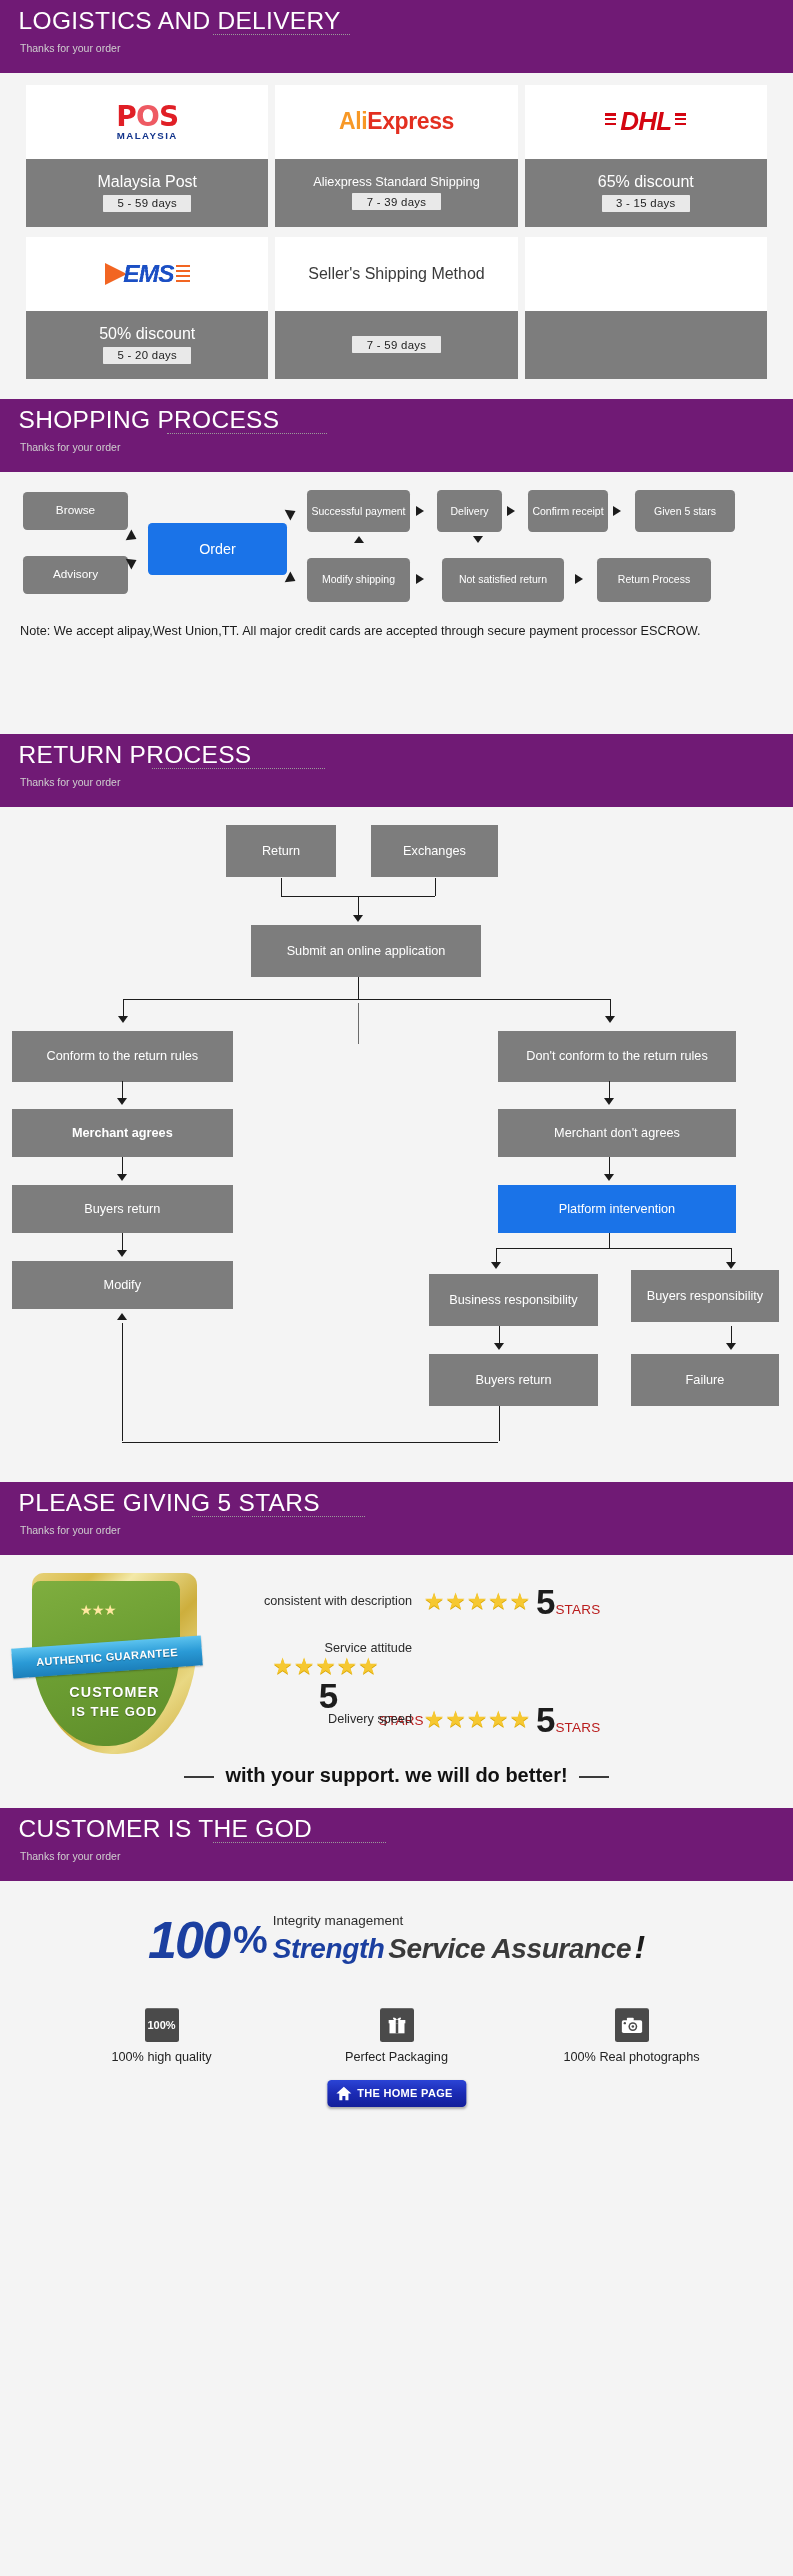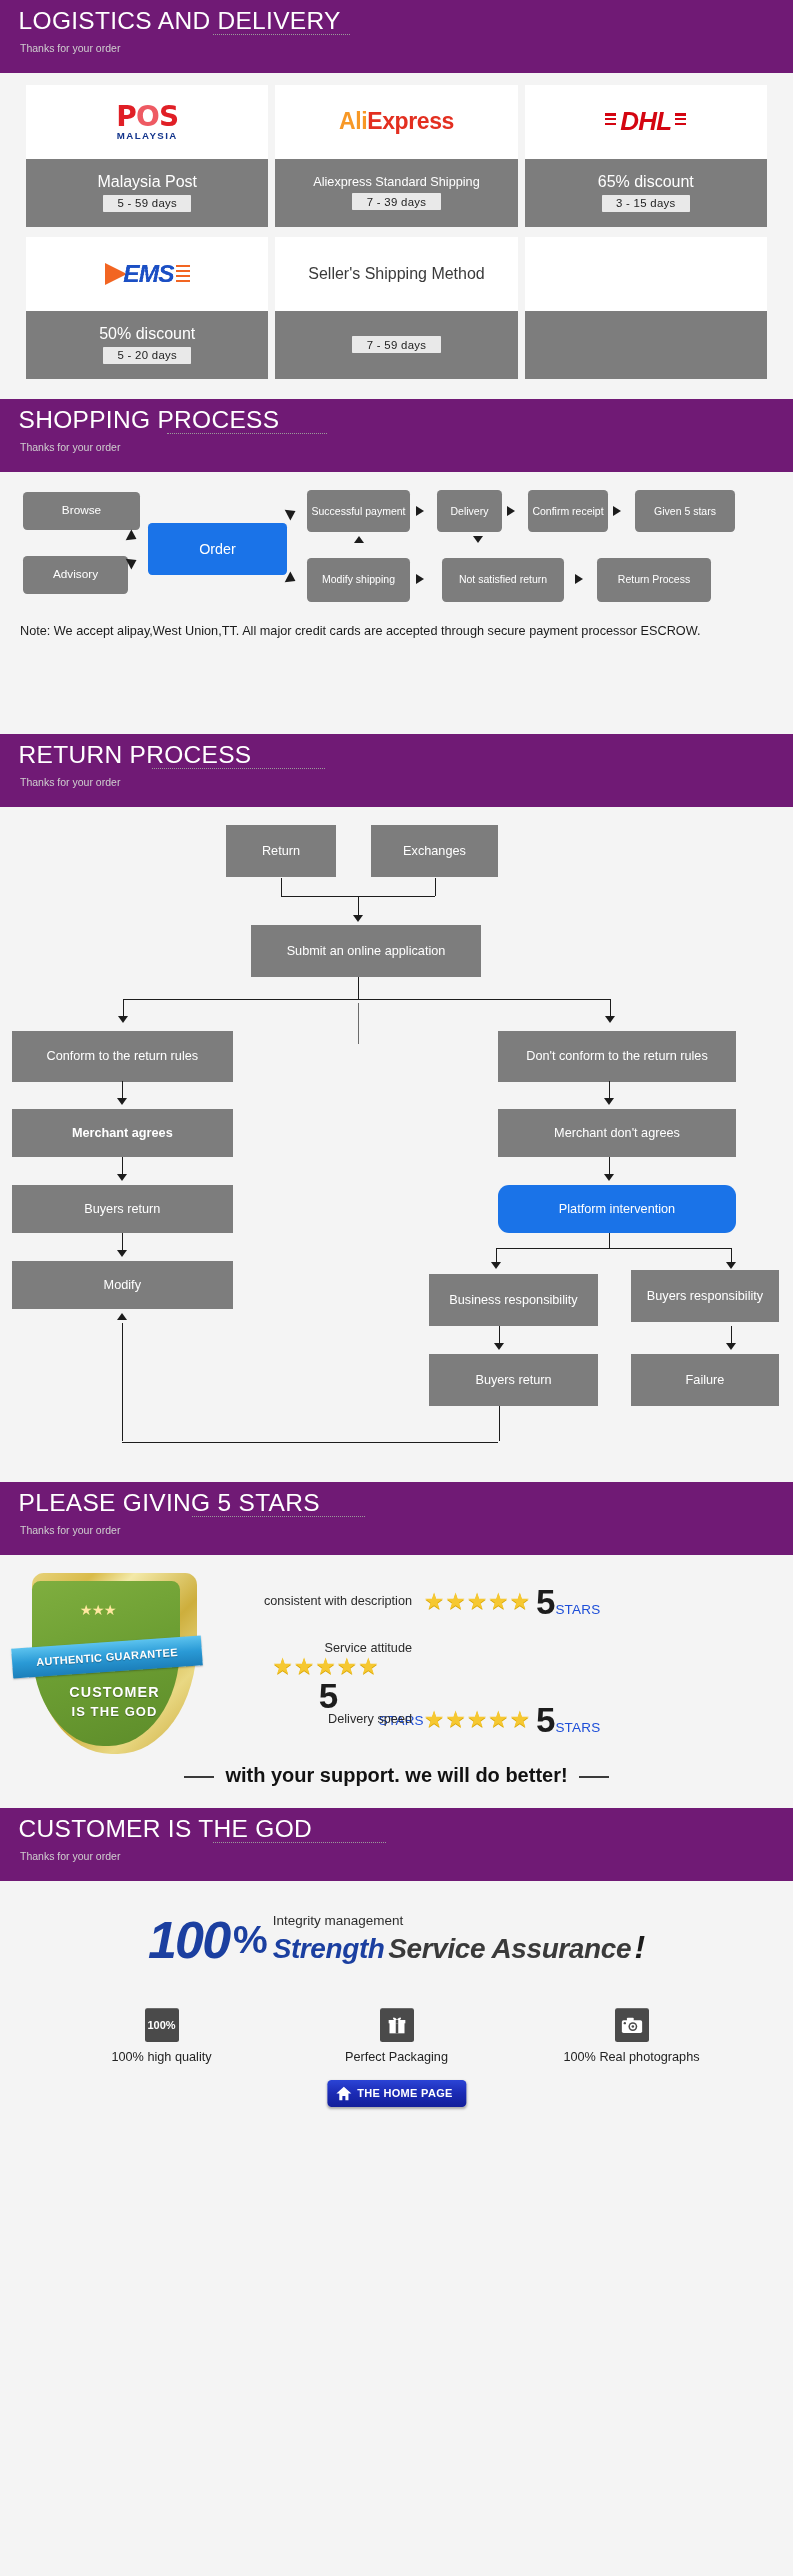--- a/index.html
+++ b/index.html
@@ -202,21 +202,21 @@
     color:#2b2b2b;font-size:12.7px;text-align:right;width:184px;margin-right:11.8px;
     white-space:nowrap;
   }
   .rating-row .rstars{letter-spacing:0.8px;font-size:23px;line-height:1;}
   .rating-row .rstars span{color:#f6c831;text-shadow:0 0.8px 0 #d9a500;}
   .rating-row .rnum{
     color:#1d1d1d;font-size:35px;font-weight:bold;line-height:1;margin-left:5px;
     font-family:"Liberation Sans", sans-serif;
   }
   .rating-row .rsuf{
-    color:#1d4ed8;font-size:13.5px;align-self:flex-end;margin-bottom:3.4px;letter-spacing:0.2px;
+    color:#b91c1c;font-size:13.5px;align-self:flex-end;margin-bottom:3.4px;letter-spacing:0.2px;
   }
   .support-line{
     position:absolute;left:0;width:793px;text-align:center;
     color:#121212;font-size:20px;font-weight:bold;
   }
   .support-line .dash{
     display:inline-block;width:30px;height:0;border-top:2.5px solid #3a3a3a;
     vertical-align:middle;margin:0 11.8px;
   }
 
@@ -359,21 +359,21 @@
   </div>
 
   <div class="banner">
     <div class="btitle">SHOPPING PROCESS</div>
     <div class="bdots" style="left:167px;width:160px;"></div>
     <div class="bsub">Thanks for your order</div>
   </div>
 
   <div class="flow" style="height:262px;">
 
-    <div class="node round" style="left:23px;top:20px;width:117px;height:38px;font-size:11.8px;">Browse</div>
+    <div class="node round" style="left:23px;top:20px;width:105px;height:38px;font-size:11.8px;">Browse</div>
     <div class="node round" style="left:23px;top:84px;width:105px;height:38px;font-size:11.8px;">Advisory</div>
 
     <div class="arrow-se" style="left:128px;top:59px;"></div>
     <div class="arrow-ne" style="left:128px;top:84px;"></div>
 
     <div class="node round blue" style="left:148px;top:51px;width:139px;height:52px;font-size:14.3px;">Order</div>
 
     <div class="arrow-ne" style="left:287px;top:35px;"></div>
     <div class="arrow-se" style="left:287px;top:101px;"></div>
 
@@ -434,21 +434,21 @@
     <div class="ln-v" style="left:122px;top:426px;height:18.6px;"></div>
     <div class="arrow-d" style="left:117px;top:443px;"></div>
     <div class="node sq" style="left:11.8px;top:454px;width:221px;height:48px;font-size:12.7px;">Modify</div>
 
     <div class="node sq" style="left:498px;top:224px;width:238px;height:51px;font-size:12.7px;">Don't conform to the return rules</div>
     <div class="ln-v" style="left:609px;top:274px;height:18.6px;"></div>
     <div class="arrow-d" style="left:604px;top:291px;"></div>
     <div class="node sq" style="left:498px;top:302px;width:238px;height:48px;font-size:12.7px;">Merchant don't agrees</div>
     <div class="ln-v" style="left:609px;top:350px;height:18.6px;"></div>
     <div class="arrow-d" style="left:604px;top:367px;"></div>
-    <div class="node sq blue" style="left:498px;top:378px;width:238px;height:48px;font-size:12.7px;border-radius:11px;">Platform intervention</div>
+    <div class="node sq blue" style="left:498px;top:378px;width:238px;height:48px;font-size:12.7px;">Platform intervention</div>
 
     <div class="ln-v" style="left:609px;top:426px;height:15px;"></div>
     <div class="ln-h" style="left:496px;top:441px;width:236px;"></div>
     <div class="ln-v" style="left:496px;top:441px;height:15px;"></div>
     <div class="ln-v" style="left:731px;top:441px;height:15px;"></div>
     <div class="arrow-d" style="left:491px;top:455px;"></div>
     <div class="arrow-d" style="left:726px;top:455px;"></div>
 
     <div class="node sq" style="left:429px;top:467px;width:169px;height:52px;font-size:12.7px;">Business responsibility</div>
     <div class="node sq" style="left:631px;top:463px;width:148px;height:52px;font-size:12.7px;">Buyers responsibility</div>

